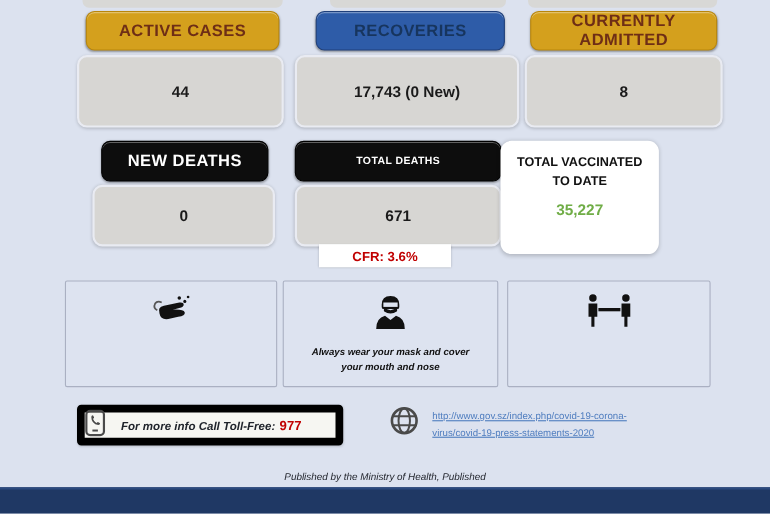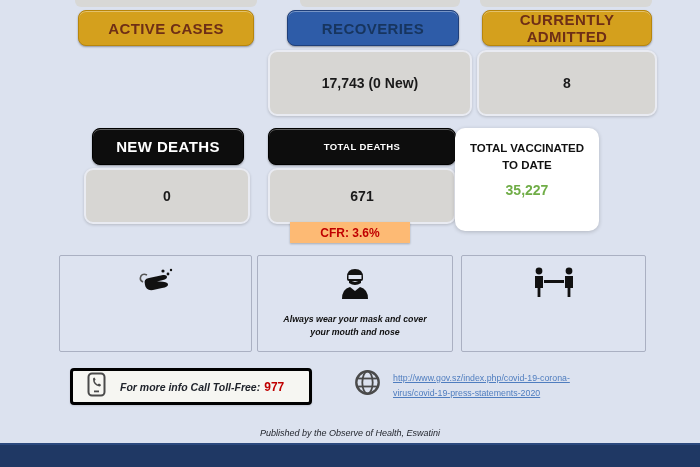--- a/index.html
+++ b/index.html
@@ -33,41 +33,40 @@
 
   
   .vacc-card{
     background:#ffffff;border-radius:10px;box-shadow:0 1px 4px rgba(0,0,0,.2);
     text-align:center;padding-top:12px;
   }
   .vacc-title{font-weight:bold;font-size:11.5px;color:#111;line-height:1.45;padding:0 14px;}
   .vacc-value{font-weight:bold;font-size:14px;color:#70ad47;margin-top:9px;}
 
   .cfr-badge{
-    background:#fdba74;color:#c00000;font-weight:bold;font-size:12px;
+    background:#ffffff;color:#c00000;font-weight:bold;font-size:12px;
     display:flex;align-items:center;justify-content:center;
     box-shadow:0 1px 2px rgba(0,0,0,.25);
   }
 
   
   .info-box{
     background:#dde3f0;border:1px solid #aab0c2;border-radius:2px;
     display:flex;flex-direction:column;align-items:center;
     padding-top:11px;
   }
   .info-text{
     font-size:8.8px;font-weight:bold;font-style:italic;color:#101010;
     text-align:center;line-height:1.5;margin-top:10px;padding:0 16px;
   }
 
   
   .tollfree-box{
-    background:#f6f6f2;border:3px solid #000000;border-radius:4px;
+    background:#f6f6f2;border:7px solid #000000;border-radius:4px;
     display:flex;align-items:center;box-shadow:0 1px 2px rgba(0,0,0,.12);
-    padding-left:14px;
   }
   .tollfree-text{font-size:10.5px;font-weight:bold;font-style:italic;color:#20242c;margin-left:14px;}
   .tollfree-num{color:#c00000;font-size:12px;font-style:normal;margin-left:4px;}
 
   .website-link{
     font-size:8.8px;color:#4f7dbf;text-decoration:underline;line-height:1.7;
     cursor:pointer;
   }
 
   .published{
@@ -87,20 +86,21 @@
   <div class="abs stat-header hdr-gold" style="left:78px;top:10px;width:176px;height:36px;">
     <span>ACTIVE CASES</span>
   </div>
   <div class="abs stat-header hdr-blue" style="left:287px;top:10px;width:172px;height:36px;">
     <span>RECOVERIES</span>
   </div>
   <div class="abs stat-header hdr-gold" style="left:482px;top:10px;width:170px;height:36px;">
     <span>CURRENTLY ADMITTED</span>
   </div>
 
+  <div class="abs stat-value" style="left:70px;top:50px;width:188px;height:66px;">44</div>
   <div class="abs stat-value" style="left:268px;top:50px;width:204px;height:66px;">17,743 (0 New)</div>
   <div class="abs stat-value" style="left:477px;top:50px;width:180px;height:66px;">8</div>
 
   <div class="abs stat-header hdr-black" style="left:92px;top:128px;width:152px;height:37px;">
     <span>NEW DEATHS</span>
   </div>
   <div class="abs stat-header hdr-black" style="left:268px;top:128px;width:188px;height:37px;font-size:9.5px;">
     <span>TOTAL DEATHS</span>
   </div>
 
@@ -169,16 +169,16 @@
       <ellipse cx="13.5" cy="13.5" rx="5.2" ry="11.2" fill="none" stroke="#4a4a4a" stroke-width="1.8"></ellipse>
       <line x1="2.5" y1="9.5" x2="24.5" y2="9.5" stroke="#4a4a4a" stroke-width="1.8"></line>
       <line x1="2.5" y1="17.5" x2="24.5" y2="17.5" stroke="#4a4a4a" stroke-width="1.8"></line>
     </svg>
   </span>
   <div class="abs website-link" style="left:393px;top:371px;width:220px;">
     <span>http://www.gov.sz/index.php/covid-19-corona-</span><br>
     <span>virus/covid-19-press-statements-2020</span>
   </div>
 
-  <div class="abs published" style="left:0;top:428px;">Published by the Observe of Health, Eswatini</div>
+  <div class="abs published" style="left:0;top:428px;">Published by the Ministry of Health, Published</div>
   <div class="abs footer-bar" style="left:0;top:443px;width:700px;height:24px;"></div>
 
 </div>
 
 </body></html>

